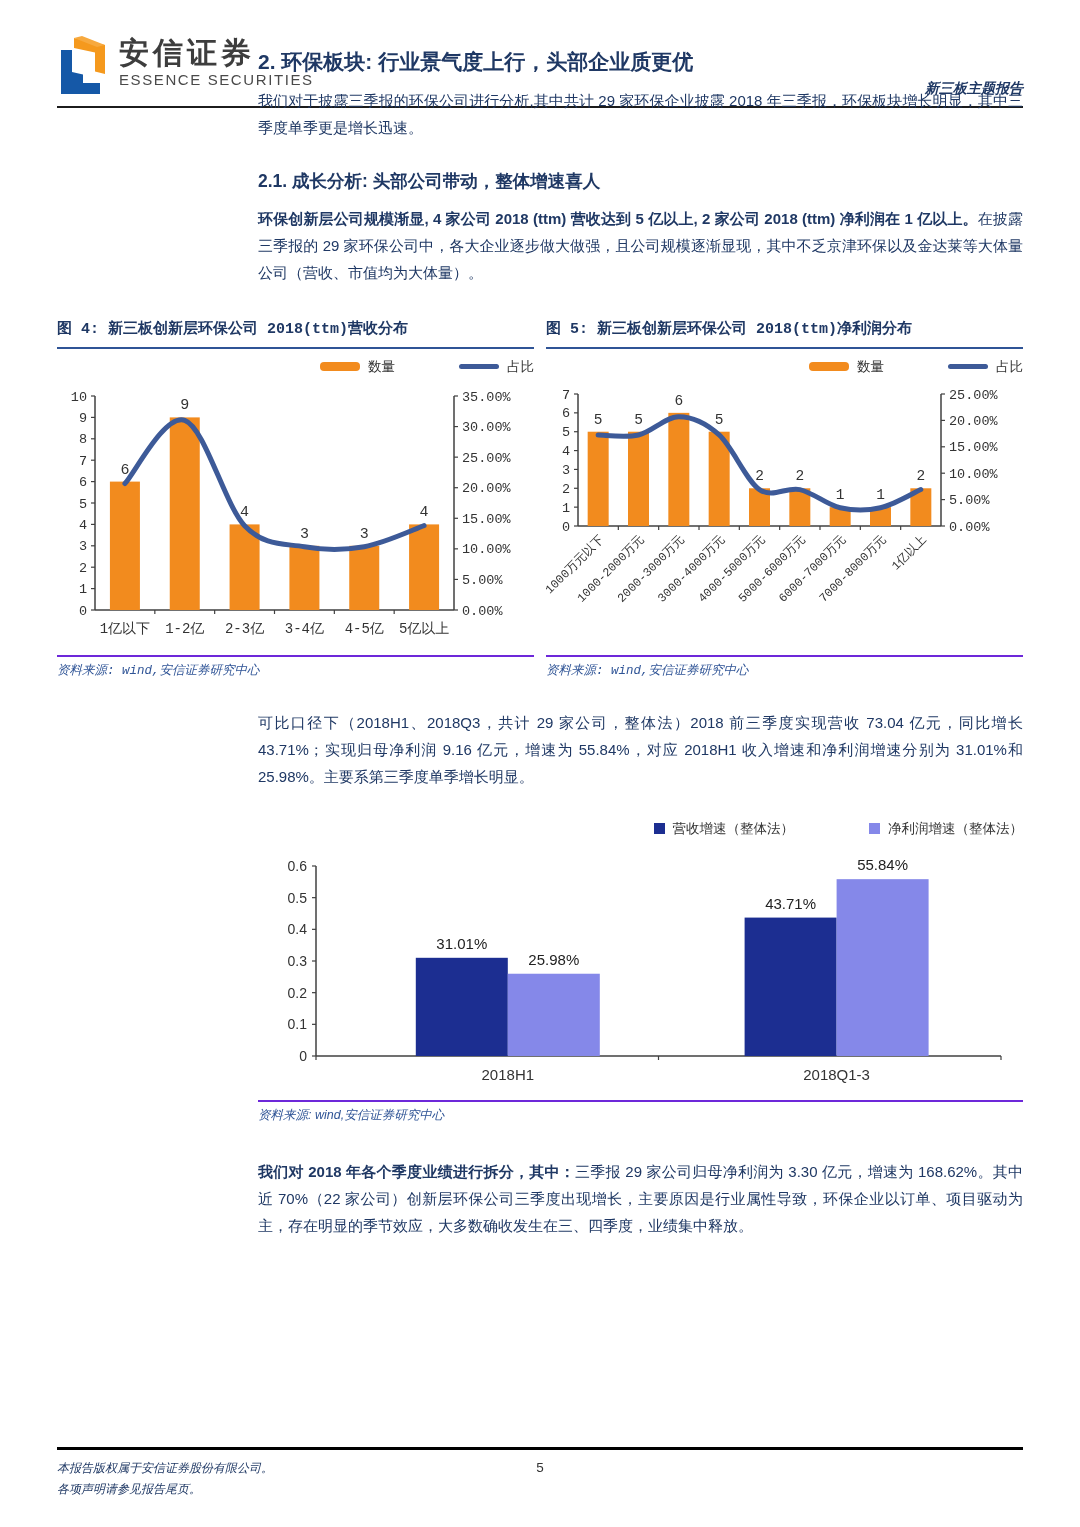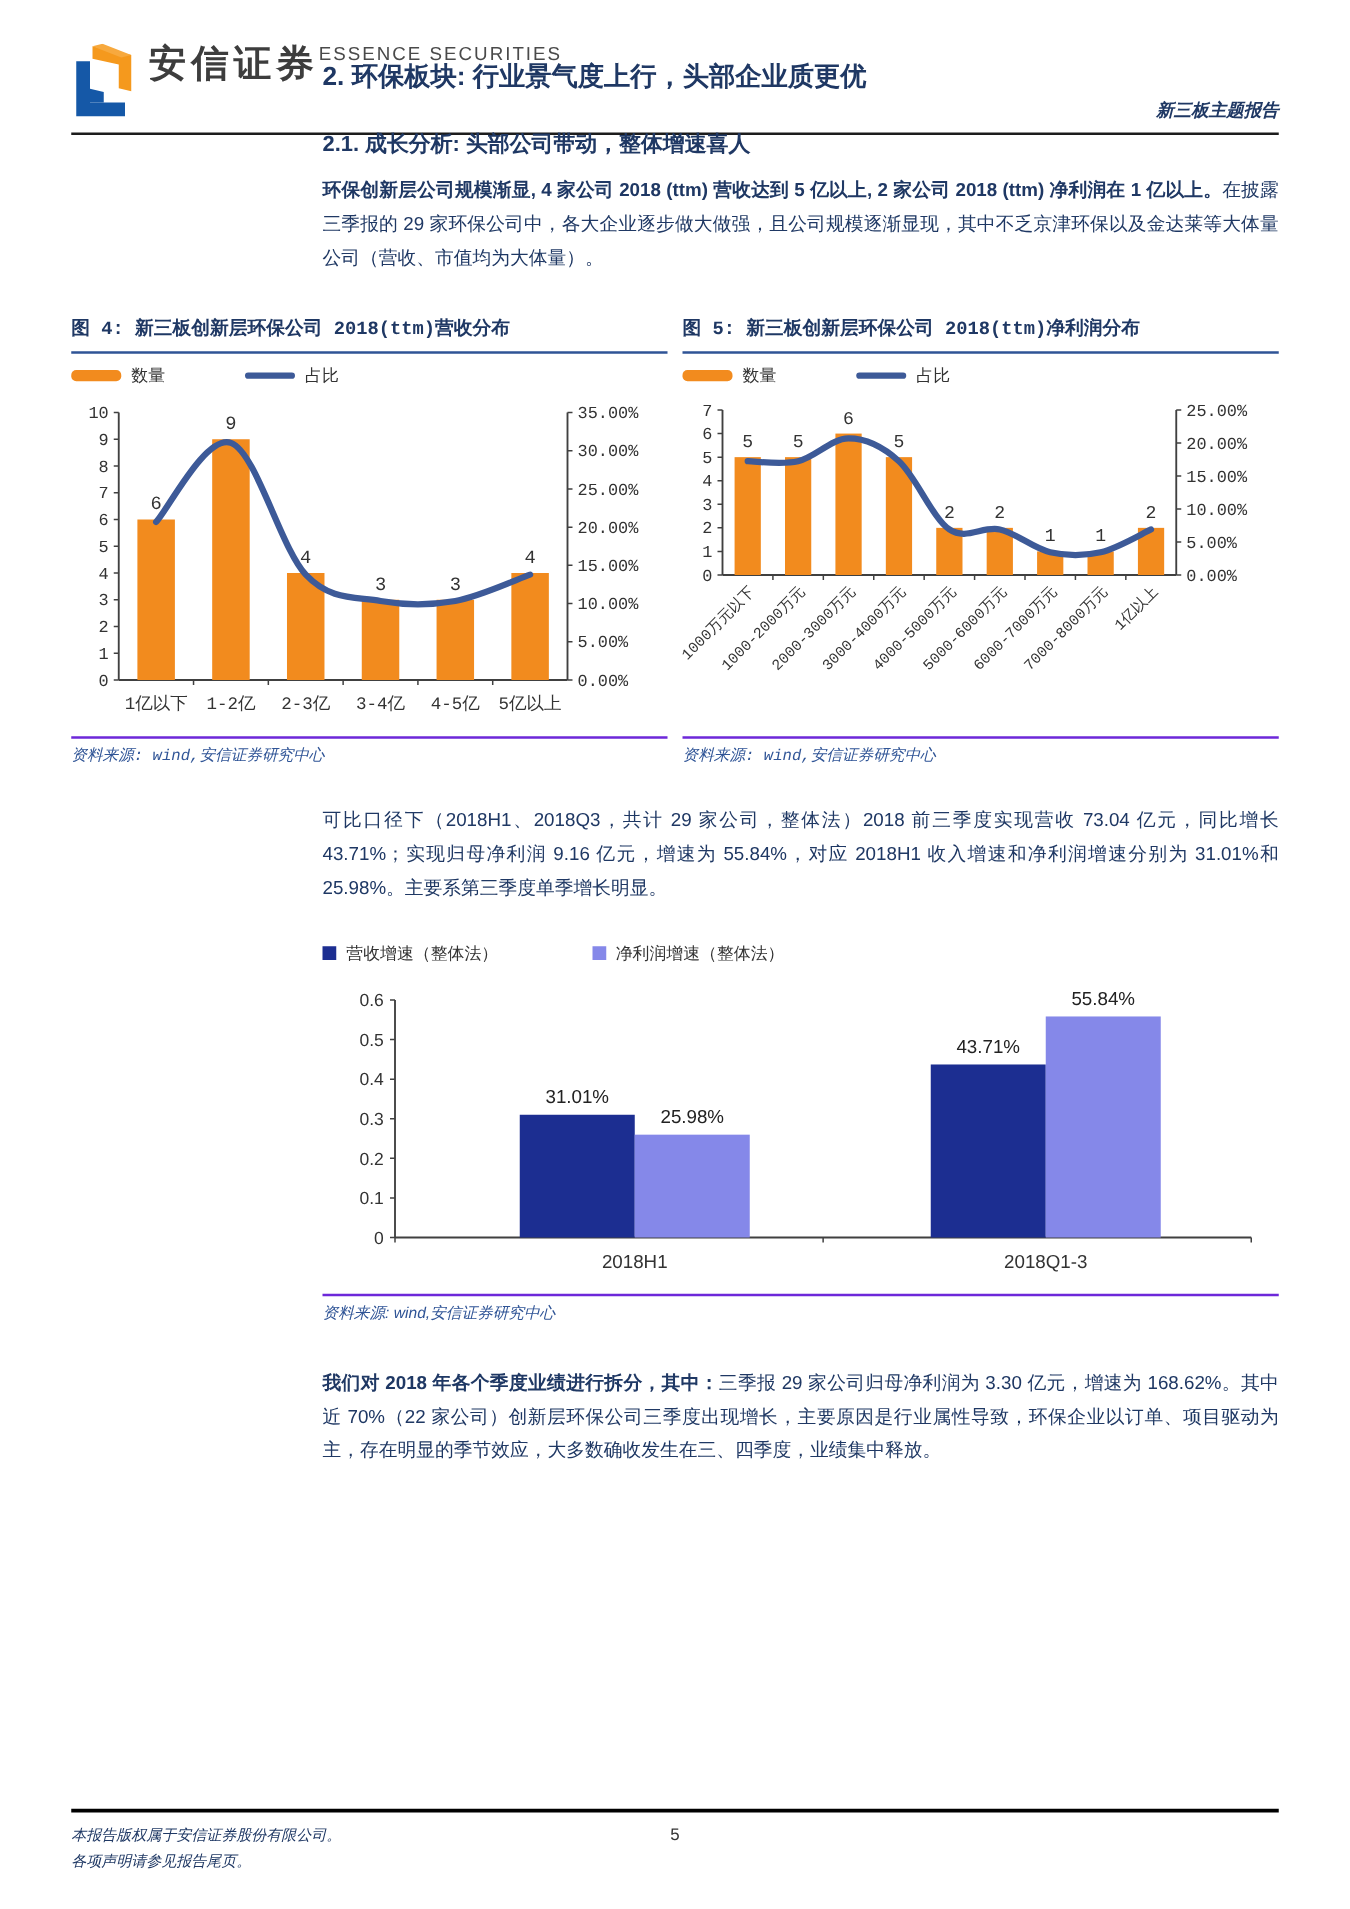--- a/index.html
+++ b/index.html
@@ -9,39 +9,39 @@
     position:relative; width:1080px; height:1527px; margin:0 auto;
     background:#ffffff; color:#1f3864; overflow:hidden;
   }
   
   .header {
     position:absolute; top:30px; left:57px; width:966px;
     display:flex; justify-content:space-between; align-items:flex-end;
     border-bottom:2px solid #1c1c1c; padding-bottom:6px; height:78px;
   }
   .brand { display:flex; align-items:flex-start; gap:10px; }
-  .brand-text { display:flex; flex-direction:row; }
+  .brand-text { display:flex; flex-direction:column; }
   .brand-cn { font-size:30px; font-weight:bold; color:#3d3d3d; letter-spacing:4px; line-height:1.15; }
   .brand-en { font-size:15px; color:#4a4a4a; letter-spacing:1.6px; }
   .report-type { font-size:14px; color:#1f3864; font-style:italic; font-weight:bold; padding-bottom:2px; }
   
   .text-col { position:relative; margin-left:258px; width:765px; }
   .h1 { font-size:21px; font-weight:bold; color:#1f3864; margin-top:48px; line-height:1.3; }
   .para { font-size:15px; line-height:1.8; color:#1f3864; text-align:justify; margin-top:12px; }
   .para b { font-weight:bold; }
   .h2 { font-size:17.5px; font-weight:bold; color:#1f3864; margin-top:28px; }
   
   .figures-row { position:relative; margin:34px 57px 0; width:966px; display:flex; justify-content:space-between;font-family:Liberation Mono, monospace; }
   .figure { width:477px; }
   .figure.wide { width:765px; }
   .fig-title {
     font-size:15px; font-weight:bold; color:#1f3864;
     border-bottom:2px solid #2f5496; padding-bottom:6px; line-height:1.35;
   }
-  .legend { display:flex; justify-content:flex-start; align-items:center; gap:64px; margin:9px 0 2px; }
+  .legend { display:flex; justify-content:flex-end; align-items:center; gap:64px; margin:9px 0 2px; }
   .legend-item { display:flex; align-items:center; gap:8px; font-size:13.5px; color:#333; }
   .swatch-bar { width:40px; height:9px; background:#f28b1e; border-radius:4px; }
   .swatch-line { width:40px; height:5px; background:#3d5a98; border-radius:3px; }
   .swatch-sq-dark { width:11px; height:11px; background:#1c2e91; }
   .swatch-sq-light { width:11px; height:11px; background:#8588e9; }
   .chart-box { width:100%; }
   .source {
     border-top:2px solid #6d28d9; margin-top:4px; padding-top:5px;
     font-size:12.5px; font-style:italic; color:#2f5496;
   }
@@ -75,20 +75,21 @@
       <span class="brand-text">
         <span class="brand-cn">安信证券</span>
         <span class="brand-en">ESSENCE SECURITIES</span>
       </span>
     </div>
     <div class="report-type">新三板主题报告</div>
   </div>
 
   <div class="text-col" style="">
     <div class="h1">2. 环保板块: 行业景气度上行，头部企业质更优</div>
+    <p class="para">我们对于披露三季报的环保公司进行分析,其中共计 29 家环保企业披露 2018 年三季报，环保板块增长明显，其中三季度单季更是增长迅速。</p>
     <div class="h2">2.1. 成长分析: 头部公司带动，整体增速喜人</div>
     <p class="para"><b>环保创新层公司规模渐显, 4 家公司 2018 (ttm) 营收达到 5 亿以上, 2 家公司 2018 (ttm) 净利润在 1 亿以上。</b><span>在披露三季报的 29 家环保公司中，各大企业逐步做大做强，且公司规模逐渐显现，其中不乏京津环保以及金达莱等大体量公司（营收、市值均为大体量）。</span></p>
   </div>
 
   <div class="figures-row">
     <div class="figure">
       <div class="fig-title">图 4: 新三板创新层环保公司 2018(ttm)营收分布</div>
       <div class="legend">
         <span class="legend-item">
           <span class="swatch-bar"></span>

